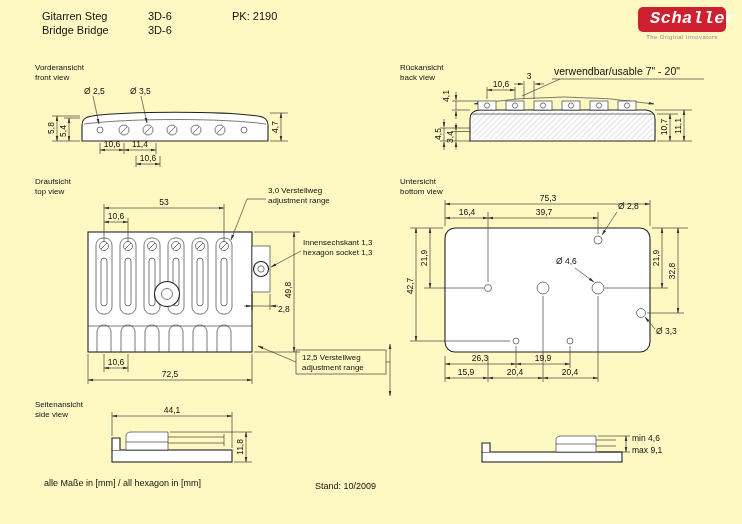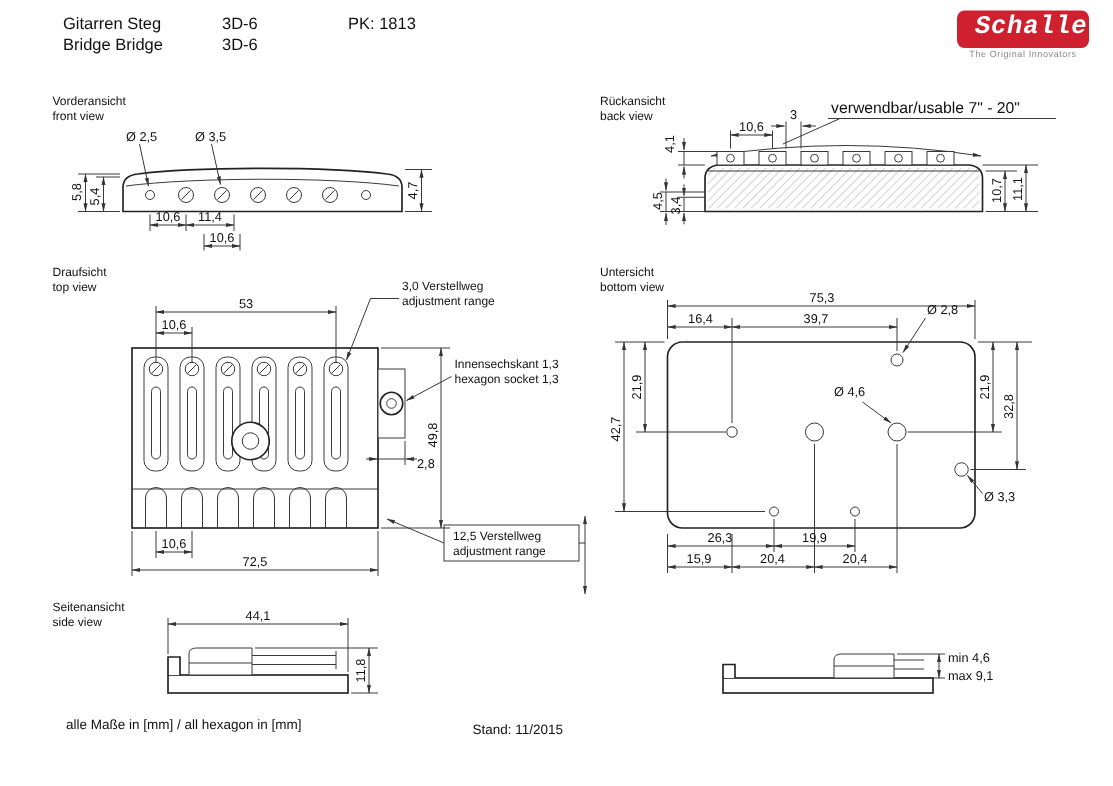--- a/index.html
+++ b/index.html
@@ -1,17 +1,17 @@
 <!DOCTYPE html>
 <html><head>
 <meta charset="utf-8">
 <style>
   *{box-sizing:border-box}
   body{margin:0;background:#e9e9e9}
-  .page{position:relative;width:742px;height:524px;background:#ffffff;font-family:"Liberation Sans","DejaVu Sans",sans-serif;color:#111;overflow:hidden}
+  .page{position:relative;width:742px;height:524px;background:#fef9c3;font-family:"Liberation Sans","DejaVu Sans",sans-serif;color:#111;overflow:hidden}
   .abs{position:absolute}
   .ht{font-size:11px;line-height:13px;white-space:nowrap}
   .ft{font-size:9px;white-space:nowrap}
   .logo-box{background:#cf2030;color:#fff;border-radius:5px;padding:2px 12px 4px;font-family:Liberation Mono, monospace;font-style:italic;font-weight:bold;font-size:17px;letter-spacing:.5px;text-align:center}
   .logo-tag{font-size:6px;color:#8a8a8a;text-align:center;margin-top:2px;letter-spacing:.4px}
   svg .lnw{stroke:#222;stroke-width:1.1;fill:#fff}
   svg .thin{stroke:#333;stroke-width:.65;fill:none}
   svg .thinw{stroke:#333;stroke-width:.65;fill:#fff}
   svg .dim{stroke:#333;stroke-width:.65;fill:none}
   svg text{fill:#111;font-family:"Liberation Sans","DejaVu Sans",sans-serif}
@@ -21,21 +21,21 @@
 </style>
 </head>
 <body>
 
 <div class="page">
 
   <div class="abs ht" style="left:42px;top:10px">Gitarren Steg</div>
   <div class="abs ht" style="left:42px;top:24px">Bridge Bridge</div>
   <div class="abs ht" style="left:148px;top:10px">3D-6</div>
   <div class="abs ht" style="left:148px;top:24px">3D-6</div>
-  <div class="abs ht" style="left:232px;top:10px">PK: 1813</div>
+  <div class="abs ht" style="left:232px;top:10px">PK: 2190</div>
 
   <div class="abs" style="left:638px;top:7px;width:88px">
     <div class="logo-box"><span>Schaller</span></div>
     <div class="logo-tag">The Original Innovators</div>
   </div>
 
   <svg class="abs" style="left:0;top:0" width="742" height="524" viewBox="0 0 742 524">
     <defs>
       <marker id="arr" viewBox="0 0 10 6" refX="9.3" refY="3" markerWidth="9" markerHeight="5.4" orient="auto-start-reverse">
         <path d="M0,0.7 L10,3 L0,5.3 Z" fill="#333"></path>
@@ -372,15 +372,15 @@
         <line class="thin" x1="598" y1="436" x2="630" y2="436"></line>
         <line class="thin" x1="598" y1="452" x2="630" y2="452"></line>
         <line class="dim" x1="626" y1="436" x2="626" y2="452" marker-start="url(#arr)" marker-end="url(#arr)"></line>
         <text x="632" y="441" class="t85">min  4,6</text>
         <text x="632" y="453" class="t85">max 9,1</text>
       </g>
     </g>
   </svg>
 
   <div class="abs ft" style="left:44px;top:478px">alle Maße in [mm] / all hexagon in [mm]</div>
-  <div class="abs ft" style="left:315px;top:481px">Stand: 11/2015</div>
+  <div class="abs ft" style="left:315px;top:481px">Stand: 10/2009</div>
 
 </div>
 
 </body></html>

